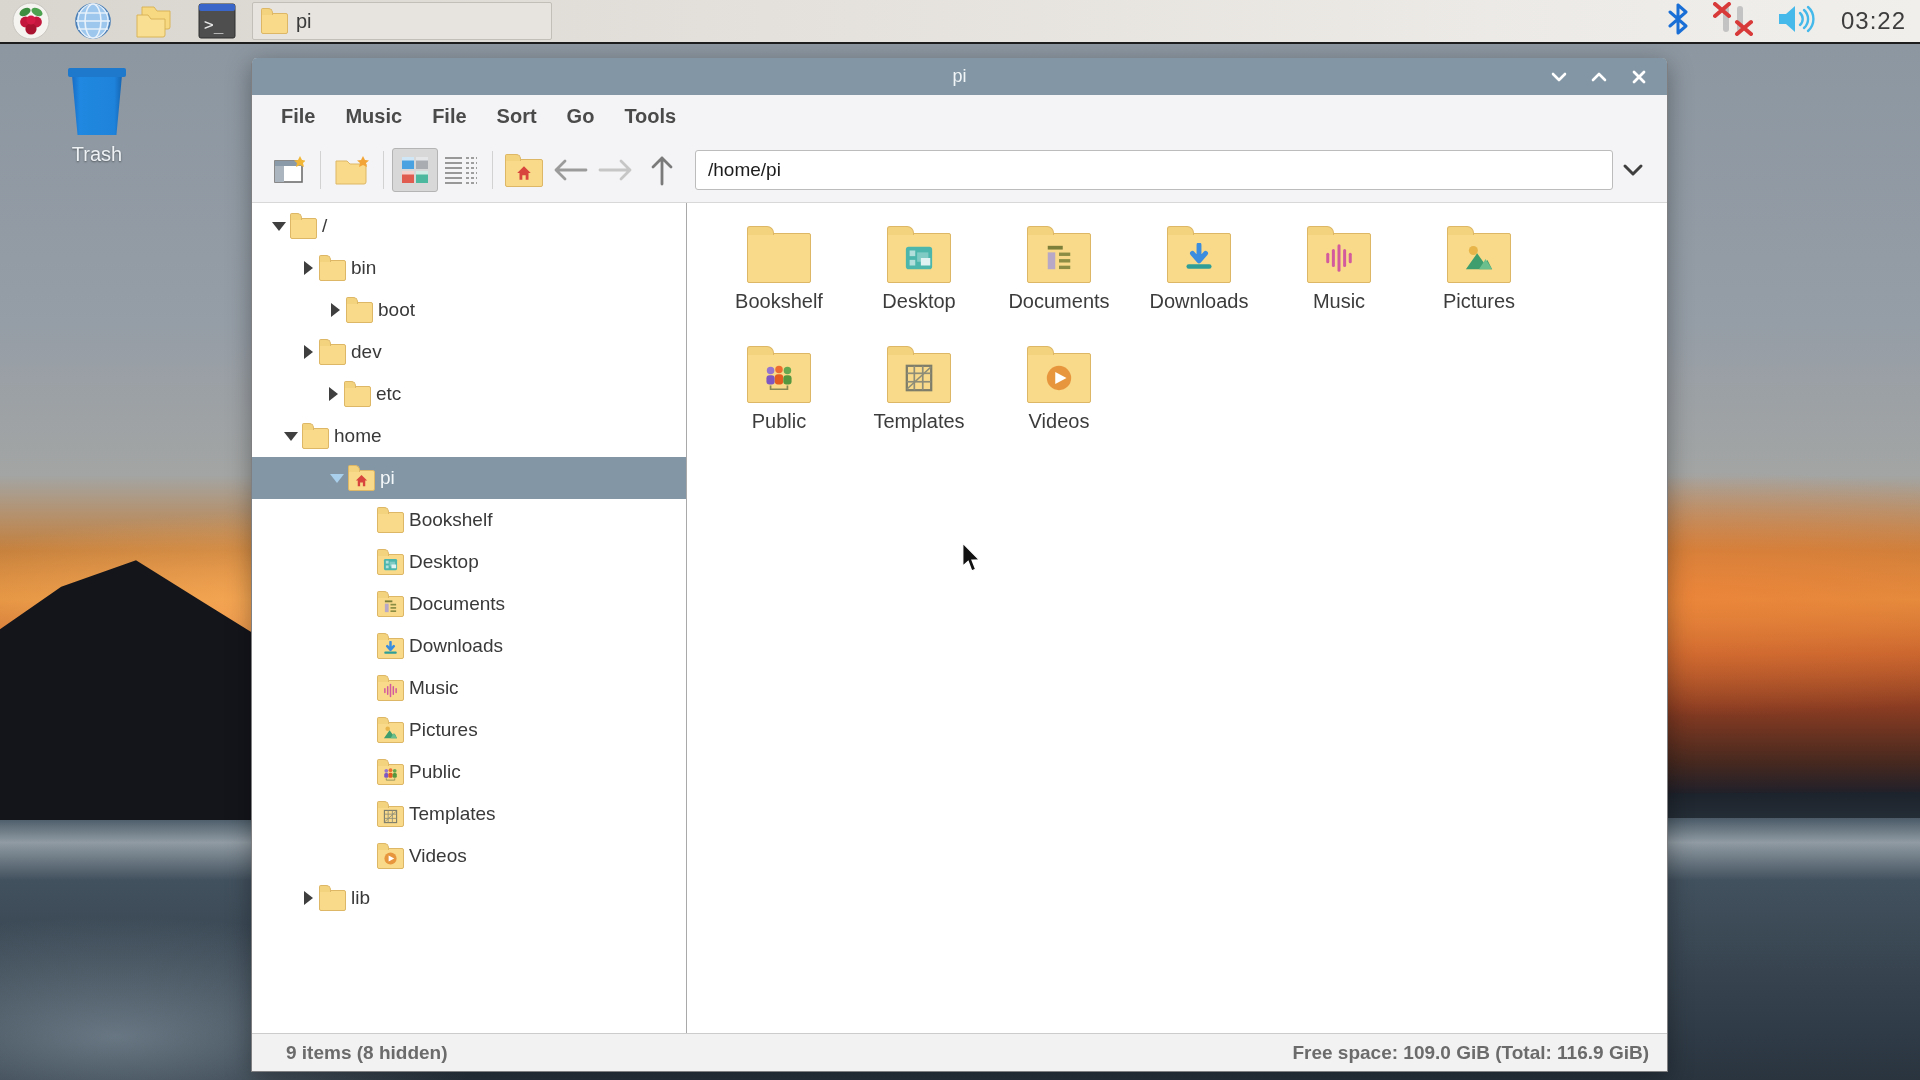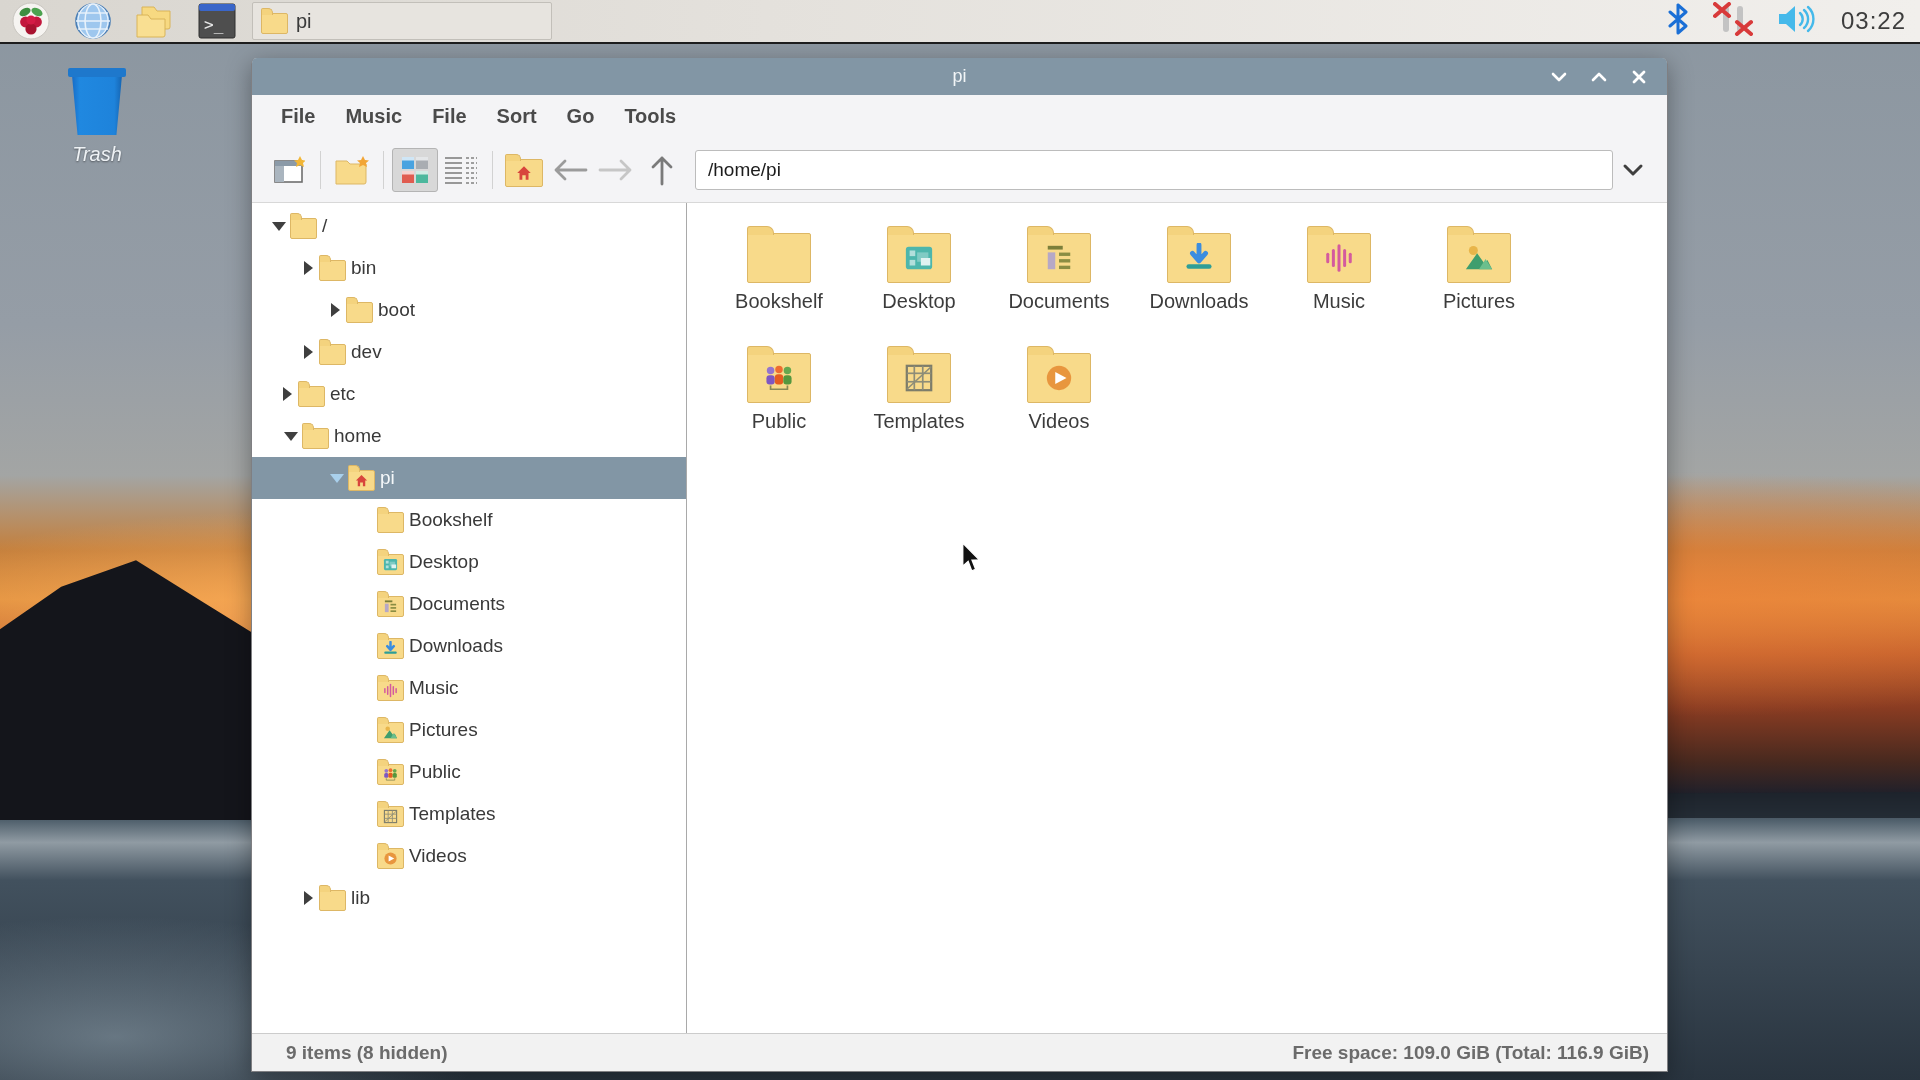--- a/index.html
+++ b/index.html
@@ -38,21 +38,21 @@
   .task-button .label { font-size:20px; color:#3a3a3a; }
   .tray { margin-left:auto; display:flex; align-items:center; gap:24px; padding-right:14px; }
   .clock { font-size:24px; color:#3d3d3d; letter-spacing:1px; }
 
   
   .trash { position:absolute; left:52px; top:68px; width:90px; text-align:center; }
   .trash-lid { width:58px; height:9px; margin:0 auto; background:#1e78cc; border-radius:2px; }
   .trash-body { width:54px; height:58px; margin:0 auto;
     background:linear-gradient(90deg,#1565c0 0%, #2088e0 18%, #1e83db 82%, #135da8 100%);
     clip-path:polygon(4% 0, 96% 0, 86% 100%, 14% 100%); }
-  .trash-label { margin-top:8px; font-size:20px; color:#eef2f5; text-shadow:0 1px 2px rgba(0,0,0,.45);font-style:italic; }
+  .trash-label { margin-top:8px; font-size:20px; color:#eef2f5; text-shadow:0 1px 2px rgba(0,0,0,.45); }
 
   
   .window { position:absolute; left:251px; top:58px; width:1417px; height:1014px;
     background:#f4f4f6; border:1px solid #7f7f82; border-top:none; border-radius:6px 6px 0 0;
     box-shadow:0 6px 24px rgba(0,0,0,.35); display:flex; flex-direction:column; z-index:30; }
   .titlebar { height:37px; background:#8296a5; border-radius:5px 5px 0 0; position:relative;
     display:flex; align-items:center; justify-content:center; flex:0 0 auto; }
   .title-text { color:#f2f5f7; font-size:18px; }
   .win-controls { position:absolute; right:16px; top:0; height:37px; display:flex; align-items:center; gap:16px; }
   .win-btn { width:24px; height:24px; display:flex; align-items:center; justify-content:center; }
@@ -334,21 +334,21 @@
             <div class="folder folder-sm"></div>
             <span class="tree-label">boot</span>
           </div>
           <div class="tree-row" style="padding-left: 45px;">
             <span class="exp-slot">
               <span class="exp-closed"></span>
             </span>
             <div class="folder folder-sm"></div>
             <span class="tree-label">dev</span>
           </div>
-          <div class="tree-row" style="padding-left: 24px;">
+          <div class="tree-row" style="padding-left: 70px;">
             <span class="exp-slot">
               <span class="exp-closed"></span>
             </span>
             <div class="folder folder-sm"></div>
             <span class="tree-label">etc</span>
           </div>
           <div class="tree-row" style="padding-left: 28px;">
             <span class="exp-slot">
               <span class="exp-open"></span>
             </span>

